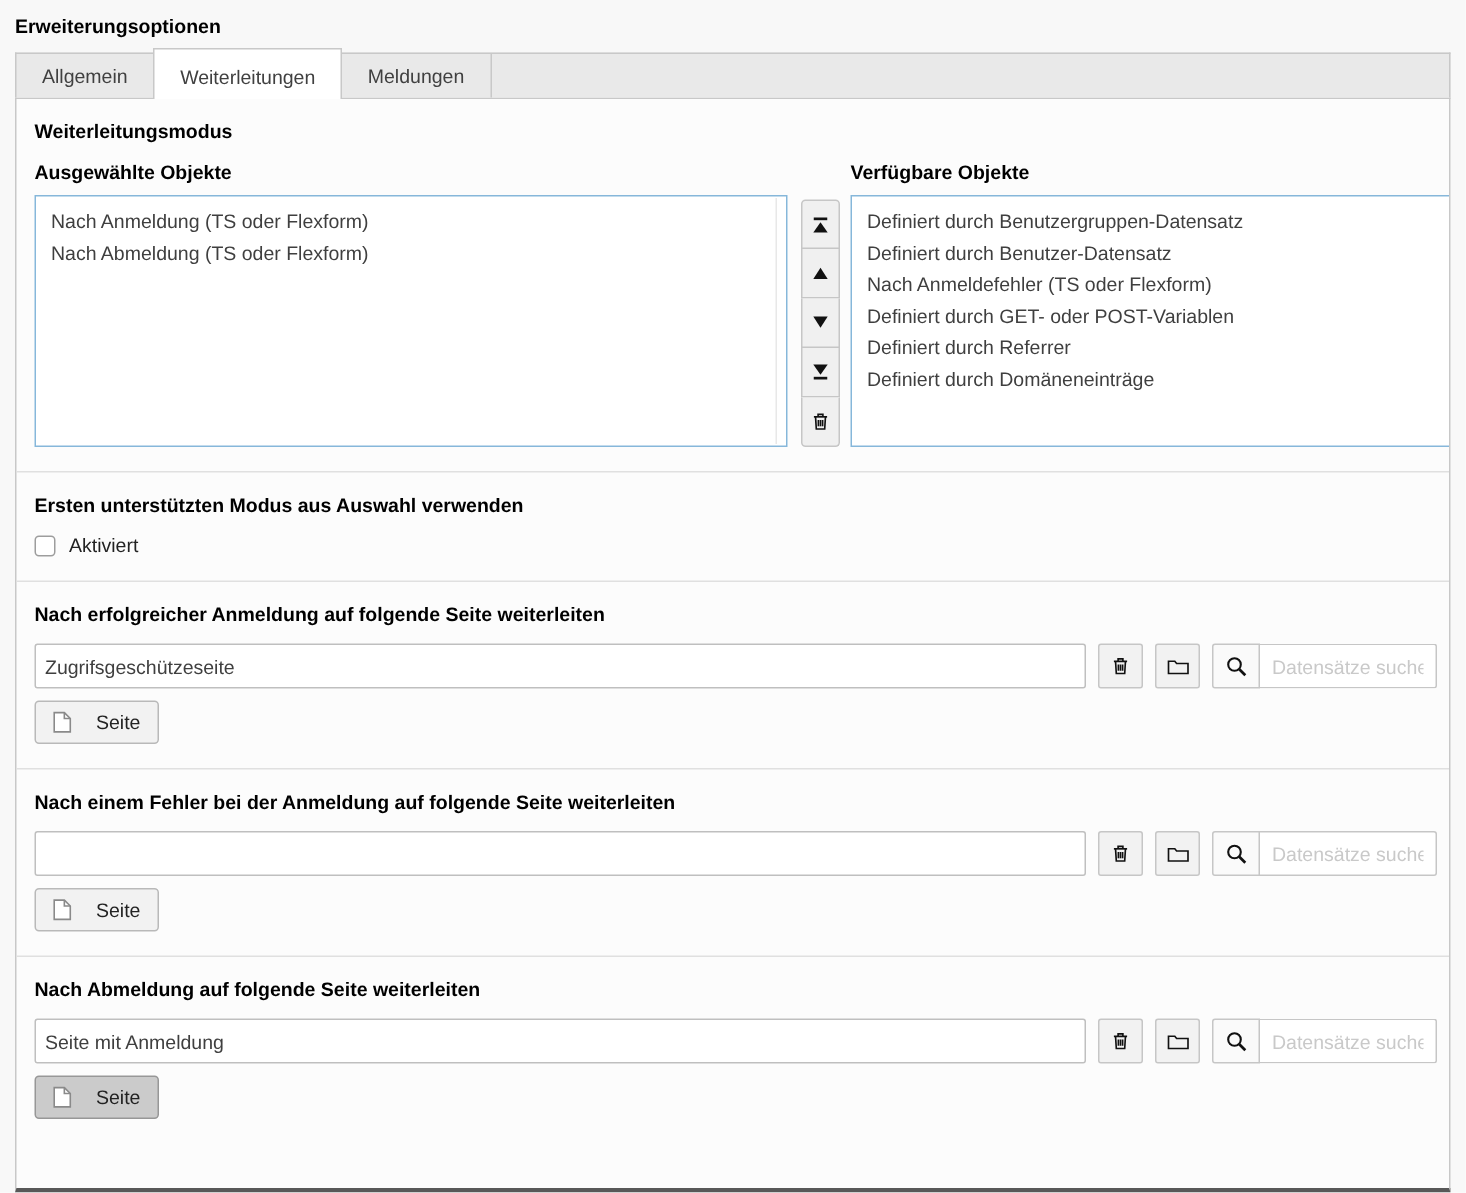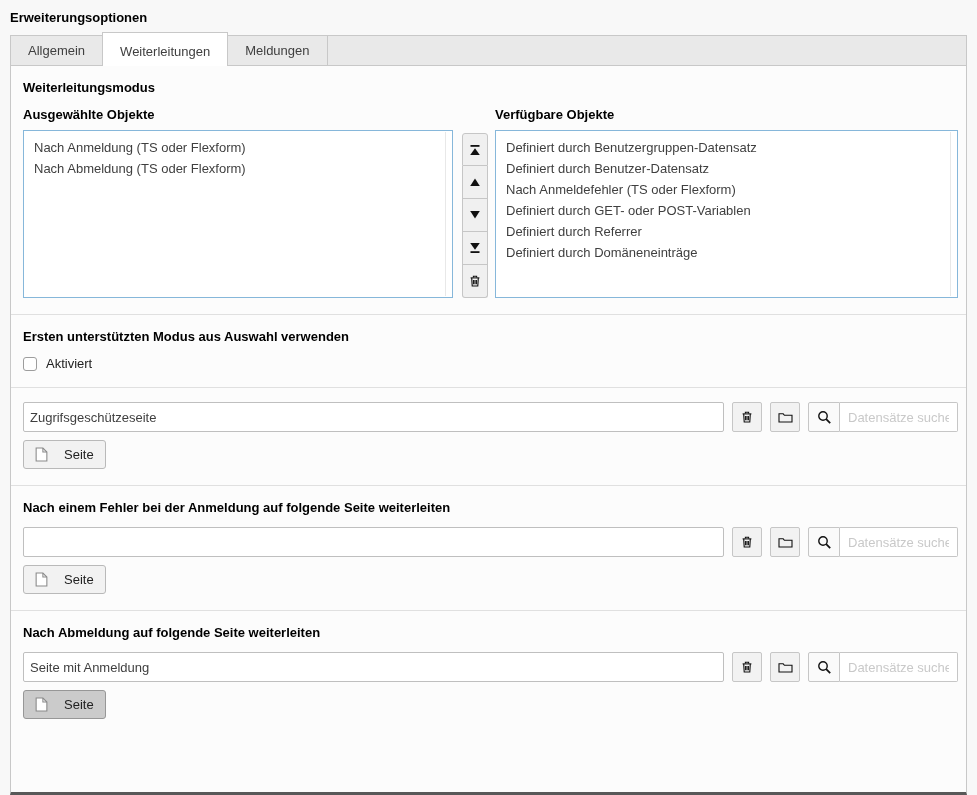--- a/index.html
+++ b/index.html
@@ -62,21 +62,21 @@
   .dual-label { font-weight: bold; color: #000; margin-bottom: 8px; }
   .listbox {
     border: 1px solid #86b7da;
     background: #fff;
     height: 168px;
     overflow: hidden;
     position: relative;
     padding: 6px 0;
   }
   .listbox .sb { position: absolute; top: 1px; bottom: 1px; right: 6px; width: 1px; background: #e8e8e8; }
-  .lb-left { width: 430px; }
+  .lb-left { width: 502px; }
   .lb-right { width: 463px; }
   .option { padding: 1px 10px; line-height: 19px; color: #3f3f3f; white-space: nowrap; cursor: default; }
   .movers { display: flex; flex-direction: column; margin: 26px 7px 0 9px; }
   .mover {
     width: 26px; height: 33px;
     background: #f0f0f0;
     border: 1px solid #c6c6c6;
     border-top-width: 0;
     display: flex; align-items: center; justify-content: center;
     cursor: pointer; padding: 0;
@@ -245,20 +245,21 @@
 
     <div class="sec">
       <div class="sec-heading">Ersten unterstützten Modus aus Auswahl verwenden</div>
       <div class="check-row">
         <span class="checkbox"></span>
         <span class="check-label">Aktiviert</span>
       </div>
     </div>
 
     <div class="sec">
+      <div class="sec-heading">Nach erfolgreicher Anmeldung auf folgende Seite weiterleiten</div>
       <div class="field-row">
         <input class="text-input" type="text" value="Zugrifsgeschützeseite" style="">
         <button class="sq-btn">
           <span class="icon">
             <svg width="14" height="14" viewBox="0 0 14 14" fill="none" stroke="#111" stroke-width="1.1">
               <path d="M2.6 3.9 H11.4"></path>
                 <path d="M5.4 3.6 V2.2 H8.6 V3.6"></path>
               <path d="M3.7 3.9 L4.2 12 H9.8 L10.3 3.9"></path>
               <path d="M5.6 6 V10.2"></path>
                 <path d="M7 6 V10.2"></path>

